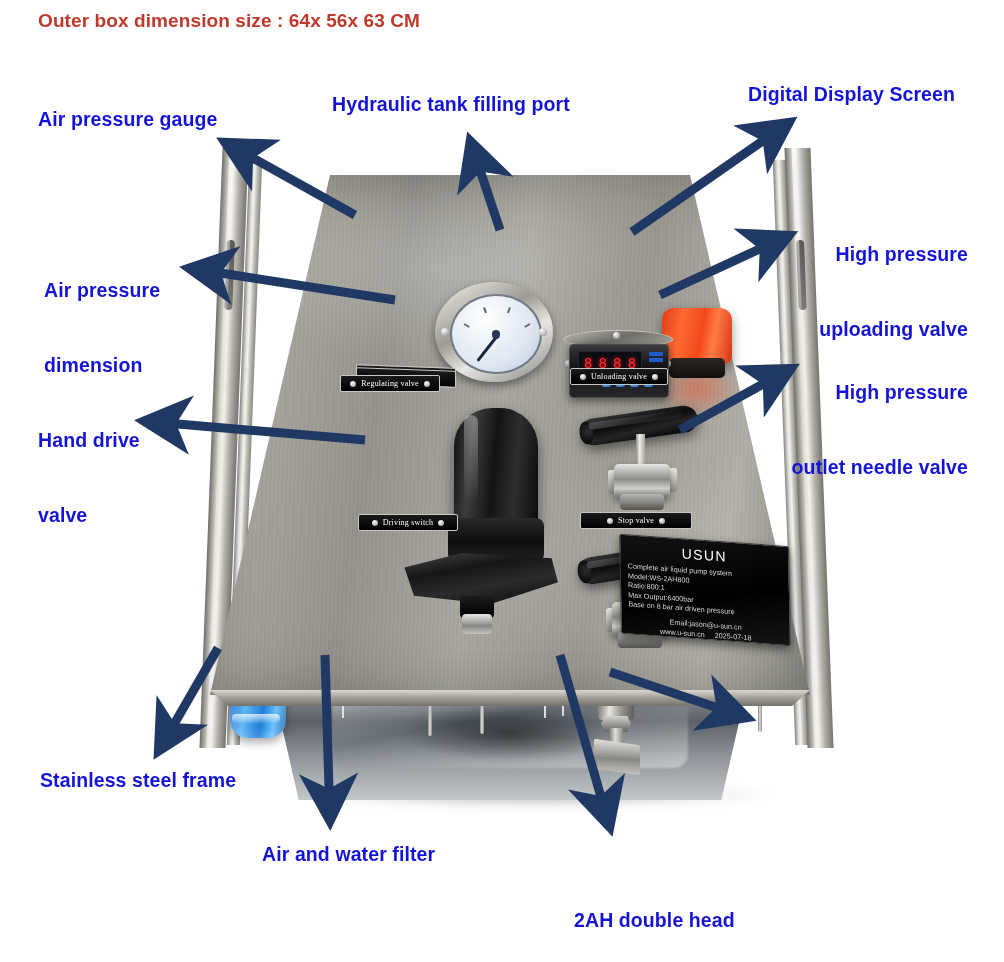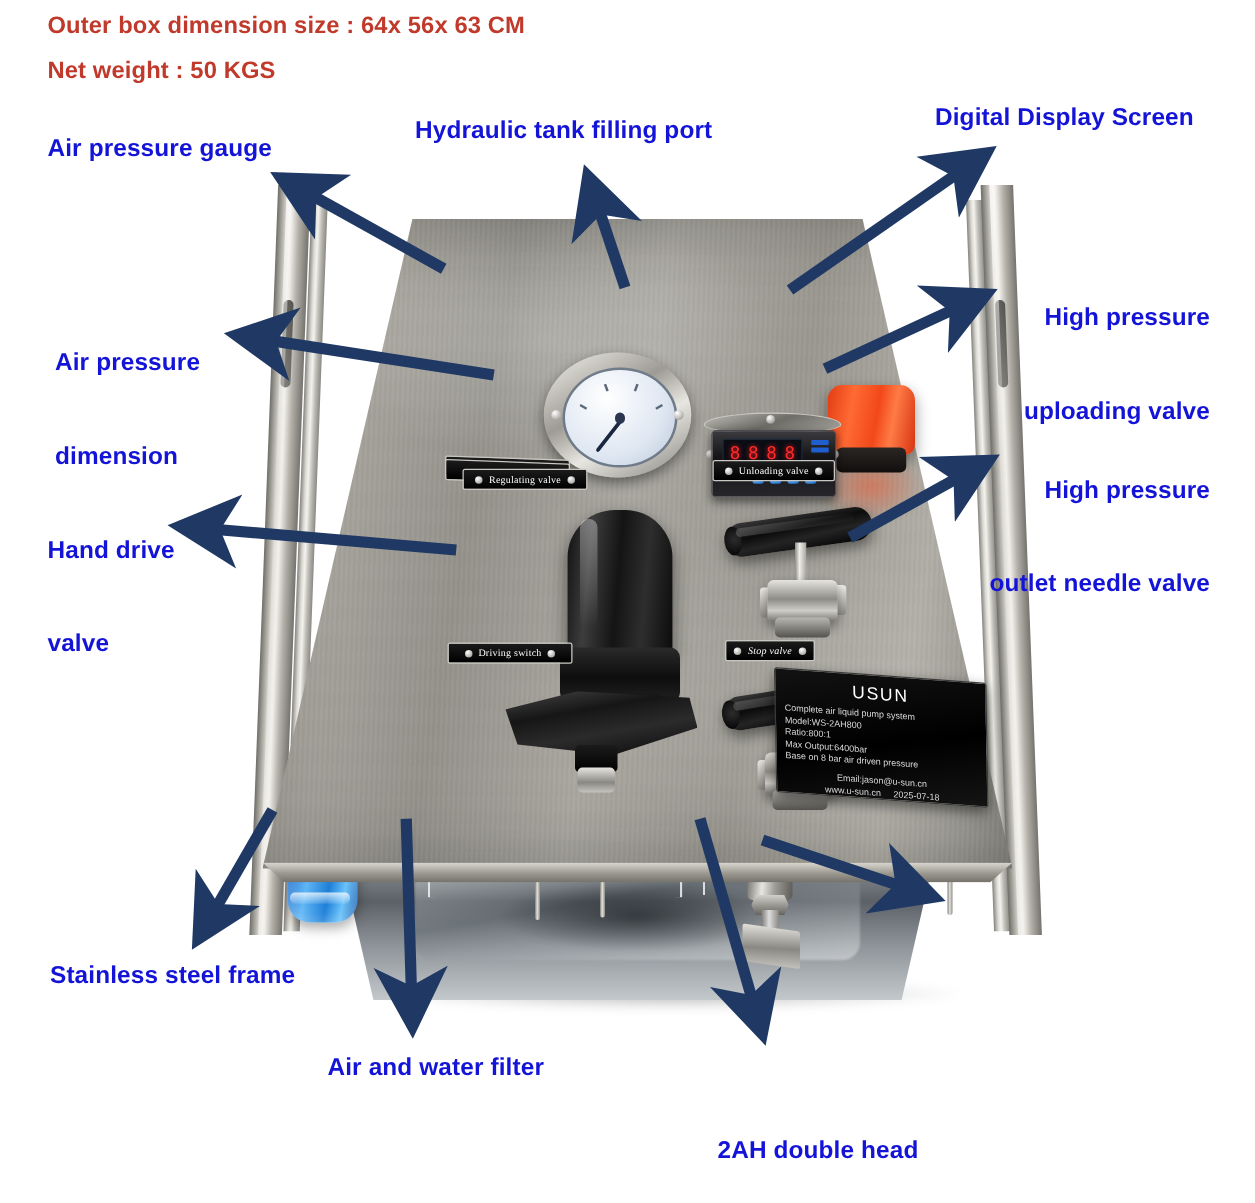--- a/index.html
+++ b/index.html
@@ -315,21 +315,20 @@
     background:radial-gradient(ellipse at 50% 50%, rgba(0,0,0,.28), rgba(0,0,0,0) 72%);
     filter:blur(4px);
   }
 </style>
 </head>
 <body>
 
 <div id="stage">
 
   <div class="hdr" style="left:38px;top:8px;">Outer box dimension size : 64x 56x 63 CM</div>
-  <div class="hdr" style="left:38px;top:44px;">Net weight : 50 KGS</div>
 
   <div id="photo">
 
     <div class="ground-shadow"></div>
 
     <div class="post post-r post-r2" style="left:604px;top:30px;width:13px;height:585px;"></div>
     <div class="post post-l post-l2" style="left:58px;top:30px;width:13px;height:585px;"></div>
 
     <div class="bay">
       <div class="bay-reflect"></div>
@@ -452,39 +451,39 @@
       <div class="collar"></div>
       <div class="base"></div>
     </div>
 
     <div class="plate" style="left:192px;top:242px;width:0;height:0;opacity:0;"></div>
 
     <div class="plate" style="left:176px;top:236px;width:100px;transform:skewY(2deg);" hidden=""></div>
 
     <div class="plate" style="left:176px;top:239px;width:100px;transform:skewY(2.2deg);" hidden=""></div>
 
-    <div class="plate" style="left:190px;top:245px;width:100px;align-items:center;">
+    <div class="plate" style="left:160px;top:245px;width:100px;align-items:center;">
       <i></i>
       <span>Regulating valve</span>
       <i></i>
     </div>
 
     <div class="plate" style="left:390px;top:238px;width:98px;">
       <i></i>
       <span>Unloading valve</span>
       <i></i>
     </div>
 
     <div class="plate" style="left:178px;top:384px;width:100px;">
       <i></i>
       <span>Driving switch</span>
       <i></i>
     </div>
 
-    <div class="plate" style="left:400px;top:382px;width:72px;font-style:italic;">
+    <div class="plate" style="left:400px;top:382px;width:112px;">
       <i></i>
       <span>Stop valve</span>
       <i></i>
     </div>
 
     <div class="nameplate">
       <div class="brand">USUN</div>
       <div class="ln">Complete air liquid pump system</div>
       <div class="ln">Model:WS-2AH800</div>
       <div class="ln">Ratio:800:1</div>

